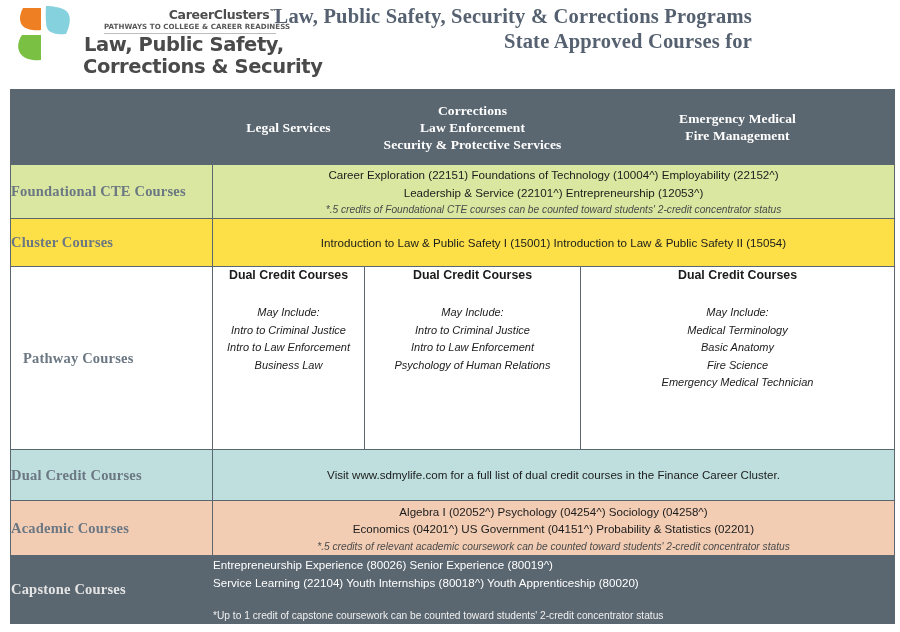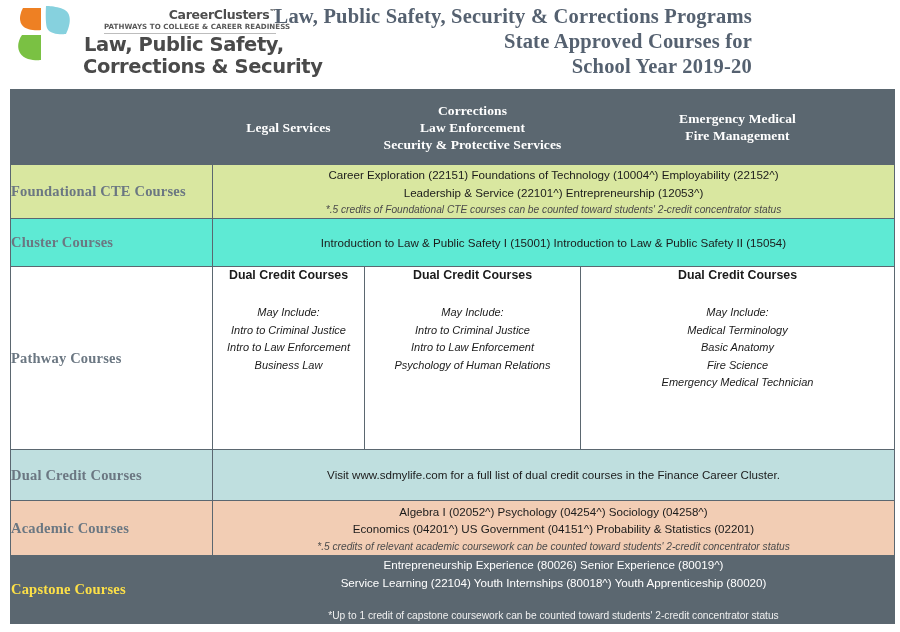--- a/index.html
+++ b/index.html
@@ -157,38 +157,38 @@
     display: block;
     font-style: italic;
     font-size: 10.2px;
     line-height: 15px;
     color: #4a4a4a;
     margin-top: 1px;
   }
 
   
   .row-foundational { background: #d9e7a0; }
-  .row-cluster      { background: #5eead4; }
+  .row-cluster      { background: #fde047; }
   .row-dualcredit   { background: #bfdfdf; }
   .row-academic     { background: #f2cdb4; }
 
   .row-foundational td { height: 53px; }
   .row-cluster td      { height: 47px; }
   .row-dualcredit td   { height: 50px; }
   .row-academic td     { height: 54px; }
   .row-capstone td     { height: 67px; }
 
   .row-foundational .rowlabel,
   .row-cluster .rowlabel,
   .row-dualcredit .rowlabel,
   .row-academic .rowlabel { color: #6b7782; }
 
   
   .row-pathway td { height: 182px; background: #ffffff; vertical-align: top; }
-  .row-pathway td.rowlabel { vertical-align: middle; }
+  .row-pathway td.rowlabel { vertical-align: middle; padding-left: 12px; }
 
   .pathway-col {
     text-align: center;
     padding: 22px 6px 6px 6px;
     font-family: "Liberation Sans", sans-serif;
     color: #1b1b1b;
   }
   .pathway-col .pc-head {
     font-weight: bold;
     font-size: 12.4px;
@@ -196,36 +196,35 @@
     margin-bottom: 21px;
   }
   .pathway-col .pc-item {
     font-style: italic;
     font-size: 11px;
     line-height: 17.5px;
   }
 
   
   .capstone-cell {
-    text-align: center;
     color: #ffffff;
     font-family: "Liberation Sans", sans-serif;
     font-size: 11.6px;
     line-height: 17.5px;
     padding: 4px 8px;
   }
   .capstone-cell .note {
     display: block;
     font-size: 10.2px;
     line-height: 15px;
     color: #f0f0f0;
     margin-top: 17px;
   }
   .rowlabel.on-dark {
-    color: #fde047;
+    color: #e5e5e5;
     font-size: 14.5px;
   }
 </style>
 </head>
 <body>
 
 <div class="page-header">
 
   <div class="brand-block">
 
@@ -245,21 +244,20 @@
 
     <div class="brand-wordmark">
       <div class="brand-line">Law, Public Safety,</div>
       <div class="brand-line line2">Corrections &amp; Security</div>
     </div>
   </div>
 
   <div class="doc-title">
     <div>Law, Public Safety, Security &amp; Corrections Programs</div>
     <div>State Approved Courses  for</div>
-    <div>School Year 2019-20</div>
   </div>
 </div>
 
 <table class="matrix">
   <colgroup>
     <col style="width:202px">
     <col style="width:152px">
     <col style="width:216px">
     <col style="width:314px">
   </colgroup>

